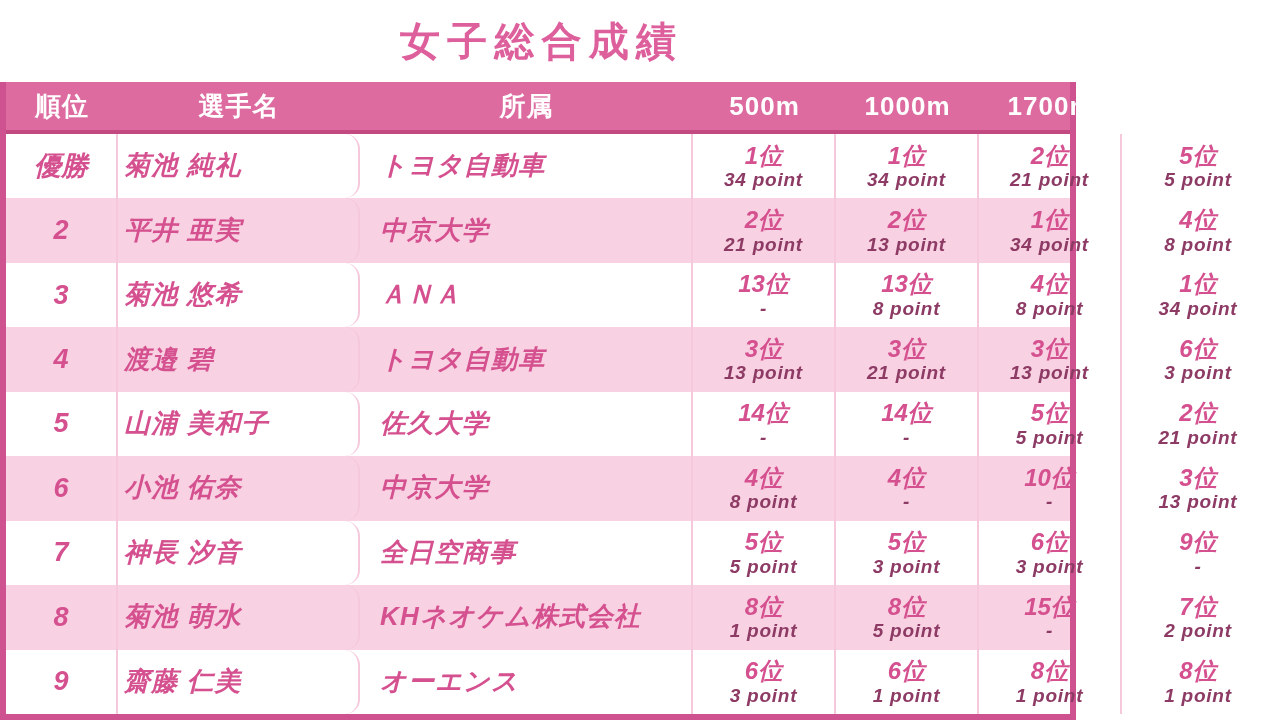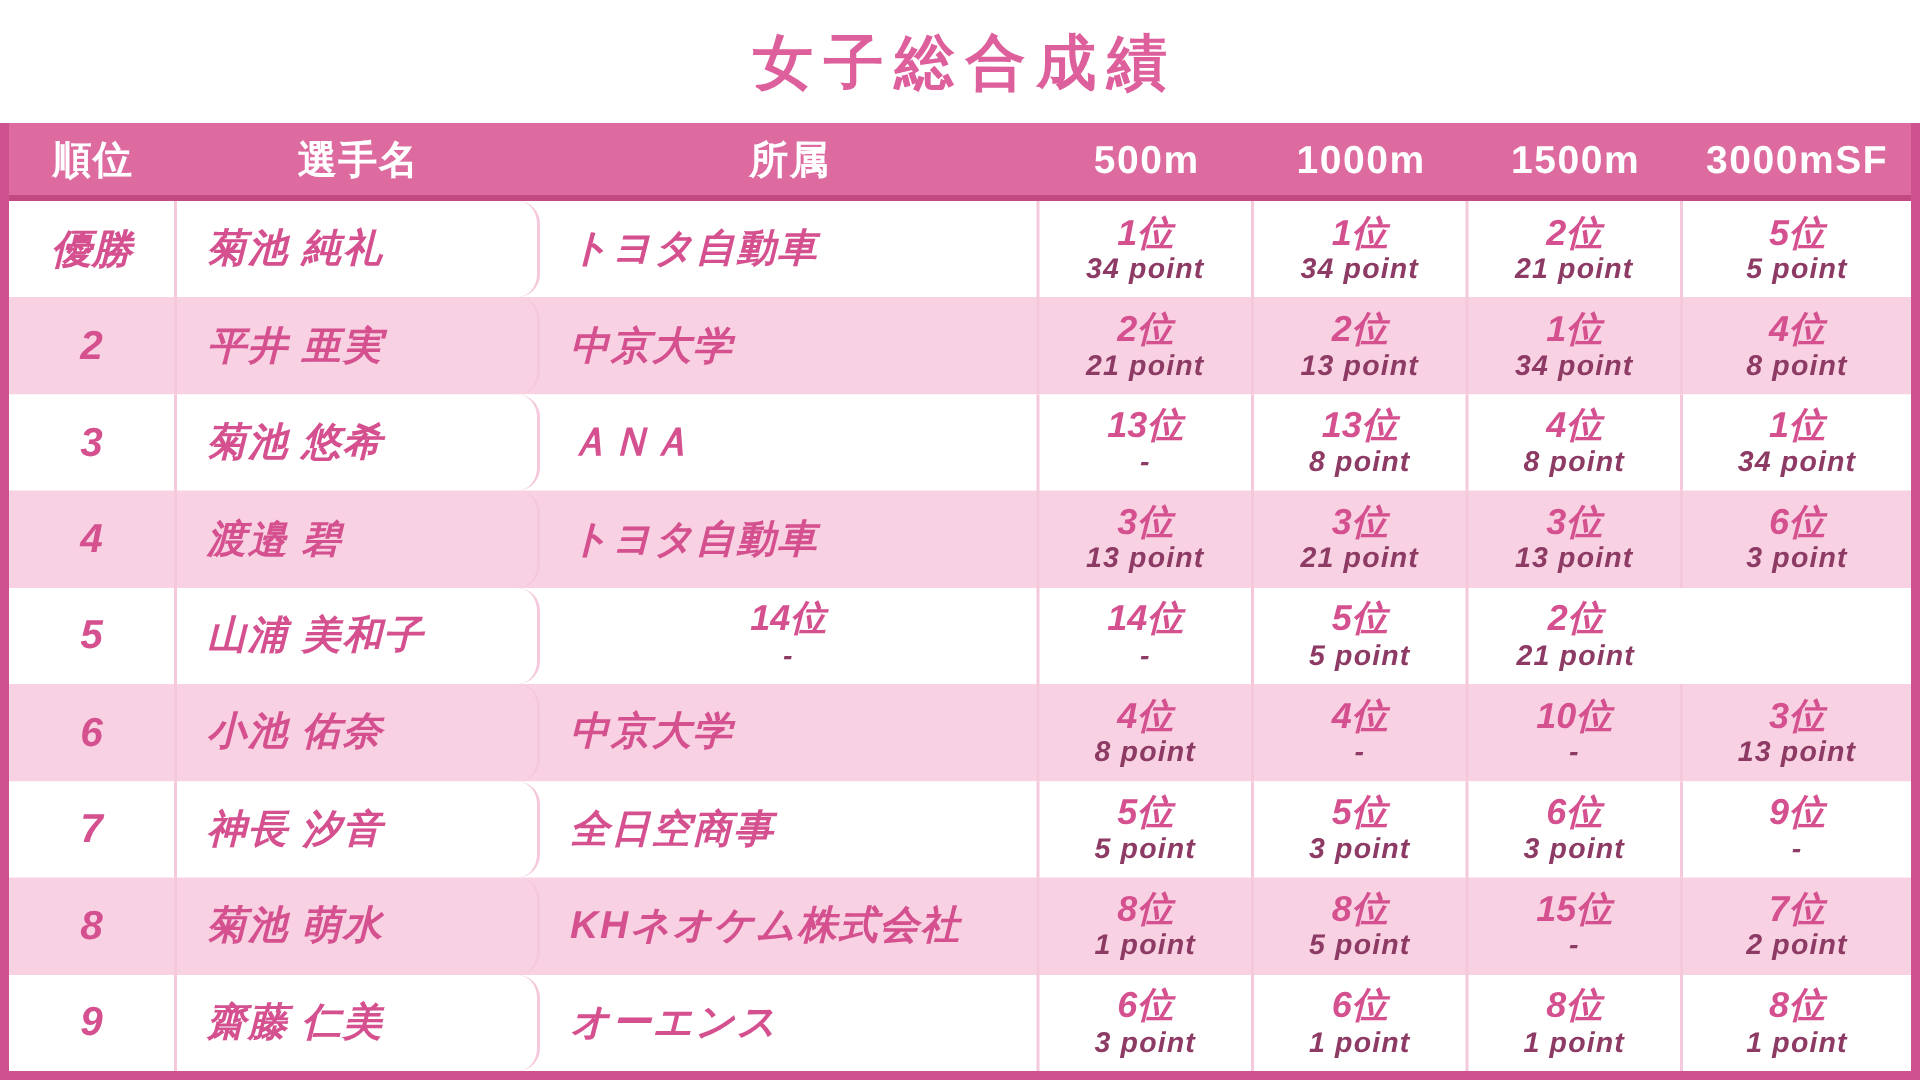--- a/index.html
+++ b/index.html
@@ -14,21 +14,21 @@
     --header-divider:#c24a81;
     --col-divider:#f5c8dc;
   }
   *{margin:0;padding:0;box-sizing:border-box;}
   html,body{width:1280px;height:720px;overflow:hidden;}
   body{
     background:#ffffff;
     font-family:"Liberation Sans","DejaVu Sans",sans-serif;
     -webkit-font-smoothing:antialiased;
   }
-  .page{width:1280px;height:720px;display:flex;flex-direction:column;}
+  .page{width:1076px;height:720px;display:flex;flex-direction:column;}
   .title{
     height:82px;
     display:flex;align-items:center;justify-content:center;
     font-size:40px;font-weight:900;color:var(--title-text);
     letter-spacing:0.18em;padding-left:0.18em;
   }
   .table{
     flex:1;display:flex;flex-direction:column;
     border-left:6px solid var(--border);
     border-right:6px solid var(--border);
@@ -56,38 +56,38 @@
   .trow.alt{background:var(--row-alt-bg);}
   .cell{
     display:flex;flex-direction:column;align-items:center;justify-content:center;
     color:var(--rank-text);font-weight:bold;
     border-right:2px solid var(--col-divider);
     line-height:1.15;
   }
   .cell:last-child{border-right:none;}
   .cell.rank{font-size:27px;}
   .cell.name,.cell.team{align-items:flex-start;font-size:26px;letter-spacing:0.05em;}
-  .cell.name{padding-left:20px;border-radius:15px;}
+  .cell.name{padding-left:6px;border-radius:15px;}
   .cell.team{padding-left:20px;}
   .cell.result .place{font-size:24px;color:var(--rank-text);text-align:right;}
   .cell.result .point{font-size:19px;color:var(--point-text);letter-spacing:0.04em;}
 </style>
 </head>
 <body>
 
 <div class="page">
   <div class="title">女子総合成績</div>
   <div class="table">
     <div class="thead">
       <div class="th">順位</div>
       <div class="th">選手名</div>
       <div class="th">所属</div>
       <div class="th">500m</div>
       <div class="th">1000m</div>
-      <div class="th">1500m</div>
+      <div class="th">1700m</div>
       <div class="th">3000mSF</div>
     </div>
     <div class="tbody" id="tbody">
   <div class="trow">
     <div class="cell rank">
       <span>優勝</span>
     </div>
     <div class="cell name">
       <span>菊池 純礼</span>
     </div>
@@ -195,20 +195,23 @@
             <div class="point">3 point</div>
           </div>
         </div>
 
   <div class="trow">
     <div class="cell rank">
       <span>5</span>
     </div>
     <div class="cell name">
       <span>山浦 美和子</span>
+    </div>
+    <div class="cell team">
+      <span>佐久大学</span>
     </div>
   <div class="cell result">
             <div class="place">14位</div>
             <div class="point">-</div>
           </div>
           <div class="cell result">
             <div class="place">14位</div>
             <div class="point">-</div>
           </div>
           <div class="cell result">

